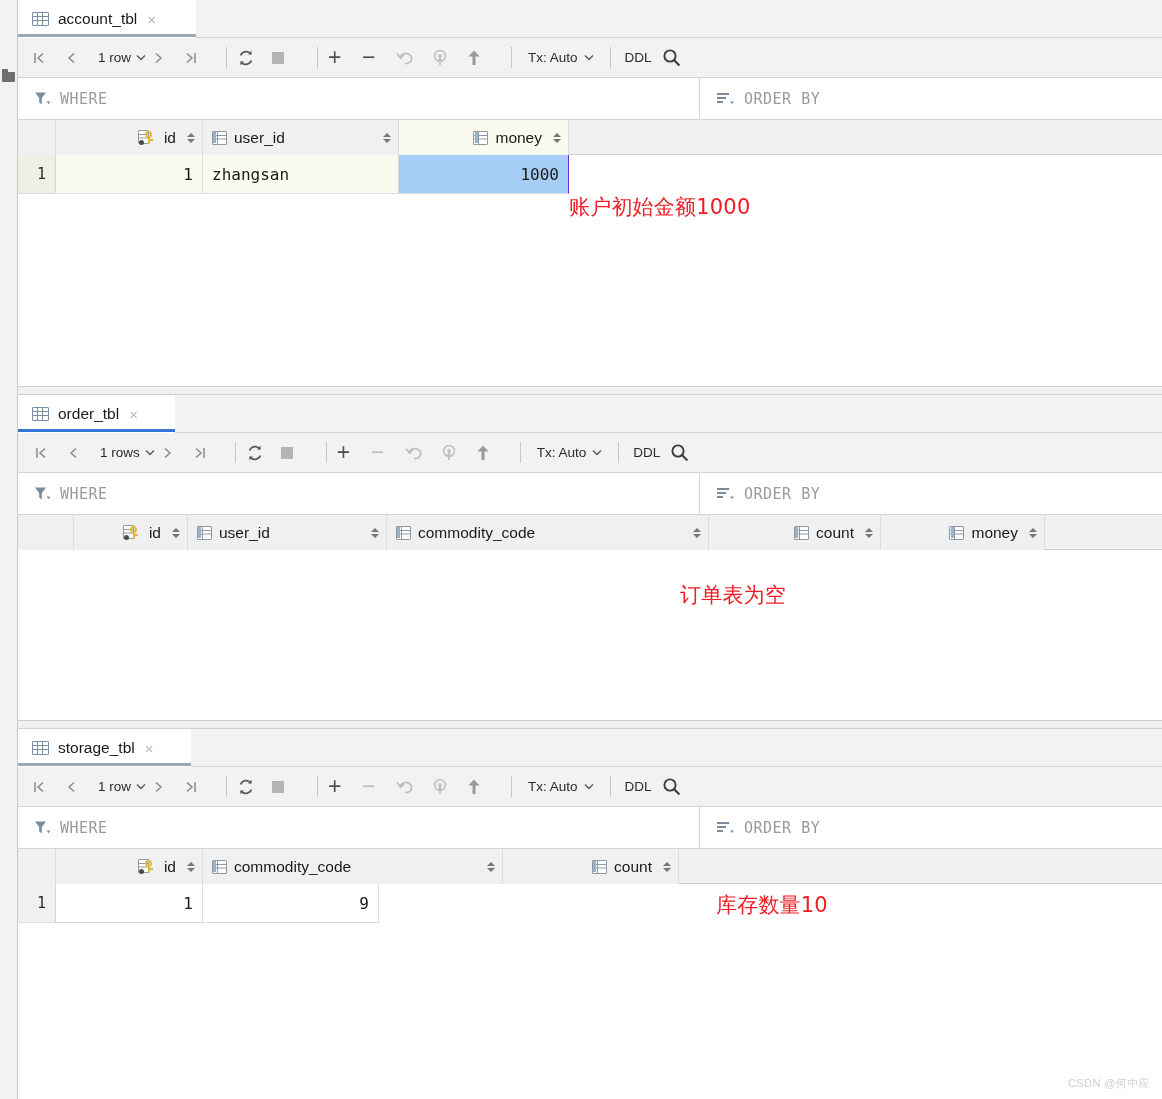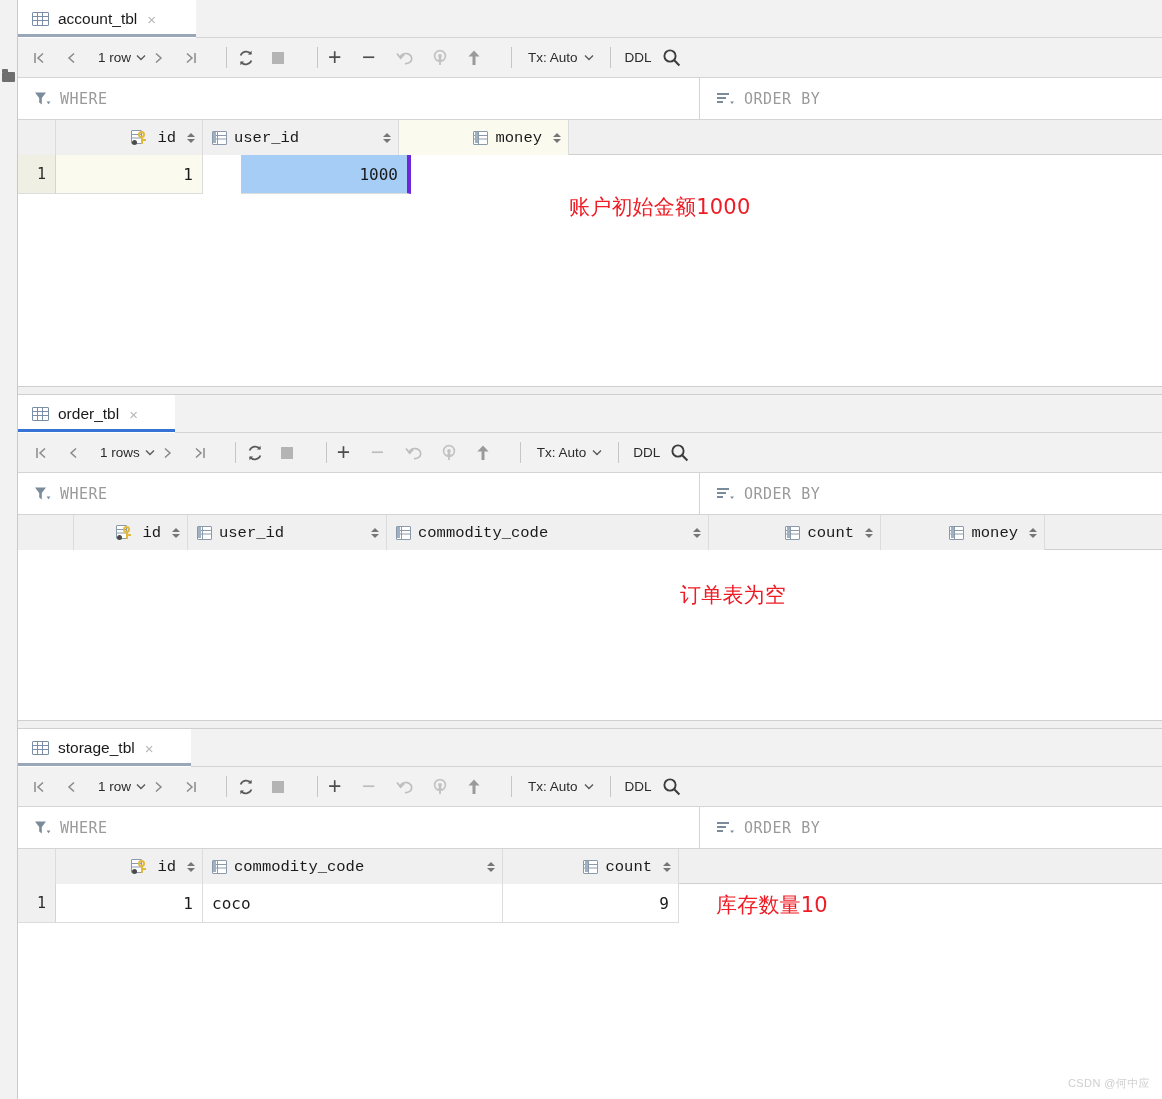--- a/index.html
+++ b/index.html
@@ -221,21 +221,21 @@
     height: 35px;
     border-right: 1px solid #dcdcdc;
     background: #f0f0f0;
     padding: 0 7px 0 9px;
     gap: 7px;
     overflow: hidden;
   }
   .hcell.corner { border-right: 1px solid #dcdcdc; background: #f0f0f0; }
   .hcell.selected { background: #fbfaef; }
   .hcell .hname {
-    font-family: Liberation Mono, monospace;
+    font-family: Liberation Sans, sans-serif;
     font-size: 15.5px;
     color: #1a1a1a;
     white-space: nowrap;
   }
   .hcell.rightname { justify-content: flex-end; }
   .hcell .spacer { flex: 1 1 auto; }
   .sortarrows {
     display: flex;
     flex-direction: column;
     align-items: center;
@@ -334,22 +334,21 @@
     background: #f0f0f0;
     justify-content: flex-end;
     color: #2b2b2b;
     font-size: 15px;
     border-right: 1px solid #d4d4d4;
   }
   .grid-row.highlight .dcell.rownum { background: #f0efe4; }
   .dcell.num { justify-content: flex-end; }
   .dcell.cellselected {
     background: #a5cdf5 !important;
-    border-right: 4px solid #6d28d9;
-    margin-left: 38px;
+    border-right: 1px solid #6d28d9;
   }
 
   
   .annot {
     position: absolute;
     color: #ee1c25;
     font-family: "DejaVu Sans", sans-serif;
     font-size: 21px;
     white-space: nowrap;
     letter-spacing: 0.2px;
@@ -520,20 +519,21 @@
           <span class="hname">money</span>
           <span class="sortarrows">
               <i class="up"></i>
               <i class="dn"></i>
             </span>
         </div>
       </div>
       <div class="grid-row highlight">
         <div class="dcell rownum" style="width:38px;">1</div>
         <div class="dcell num" style="width:147px;">1</div>
+        <div class="dcell" style="width:196px;">zhangsan</div>
         <div class="dcell num cellselected" style="width:170px;">1000</div>
       </div>
     </div>
 
     <div class="annot" style="left:551px; top:193px;">账户初始金额1000</div>
   </div>
 
   <div class="panel-gap" style="top:386px; width:1144px; height:9px;"></div>
 
   <div class="panel" style="top:395px; width:1144px; height:325px;">
@@ -862,21 +862,20 @@
           <span class="hname">count</span>
           <span class="sortarrows">
               <i class="up"></i>
               <i class="dn"></i>
             </span>
         </div>
       </div>
       <div class="grid-row">
         <div class="dcell rownum" style="width:38px;">1</div>
         <div class="dcell num" style="width:147px;">1</div>
-        <div class="dcell" style="width:300px;">coco</div>
         <div class="dcell num" style="width:176px;">9</div>
       </div>
     </div>
 
     <div class="annot" style="left:698px; top:162px;">库存数量10</div>
   </div>
 
   <div class="watermark">CSDN @何中应</div>
 
 </div>

